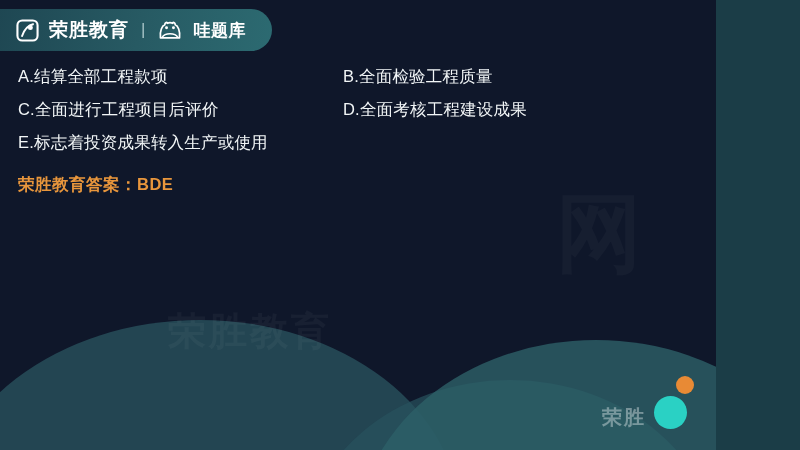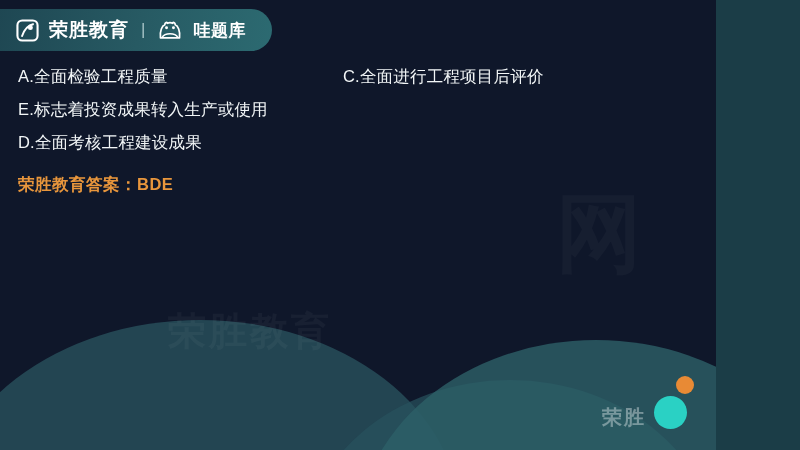--- a/index.html
+++ b/index.html
@@ -239,24 +239,25 @@
           <path d="M6 19.5 C9 14 21 14 24 19.5" fill="none" stroke="#ffffff" stroke-width="1.8"></path>
         </svg>
       </span>
       <span class="sub-text">哇题库</span>
     </div>
   </div>
 
   <div class="content">
 
     <div class="options">
-      <div class="opt">A.全面检验工程质量</div>
+      <div class="opt">A.结算全部工程款项</div>
+      <div class="opt">B.全面检验工程质量</div>
       <div class="opt">C.全面进行工程项目后评价</div>
+      <div class="opt">D.全面考核工程建设成果</div>
       <div class="opt opt-wide">E.标志着投资成果转入生产或使用</div>
-      <div class="opt">D.全面考核工程建设成果</div>
     </div>
 
     <div class="answer">荣胜教育答案：BDE</div>
   </div>
 
   <div class="wm-corner">荣胜</div>
   <div class="dot-orange"></div>
   <div class="dot-teal"></div>
 
 </div>

